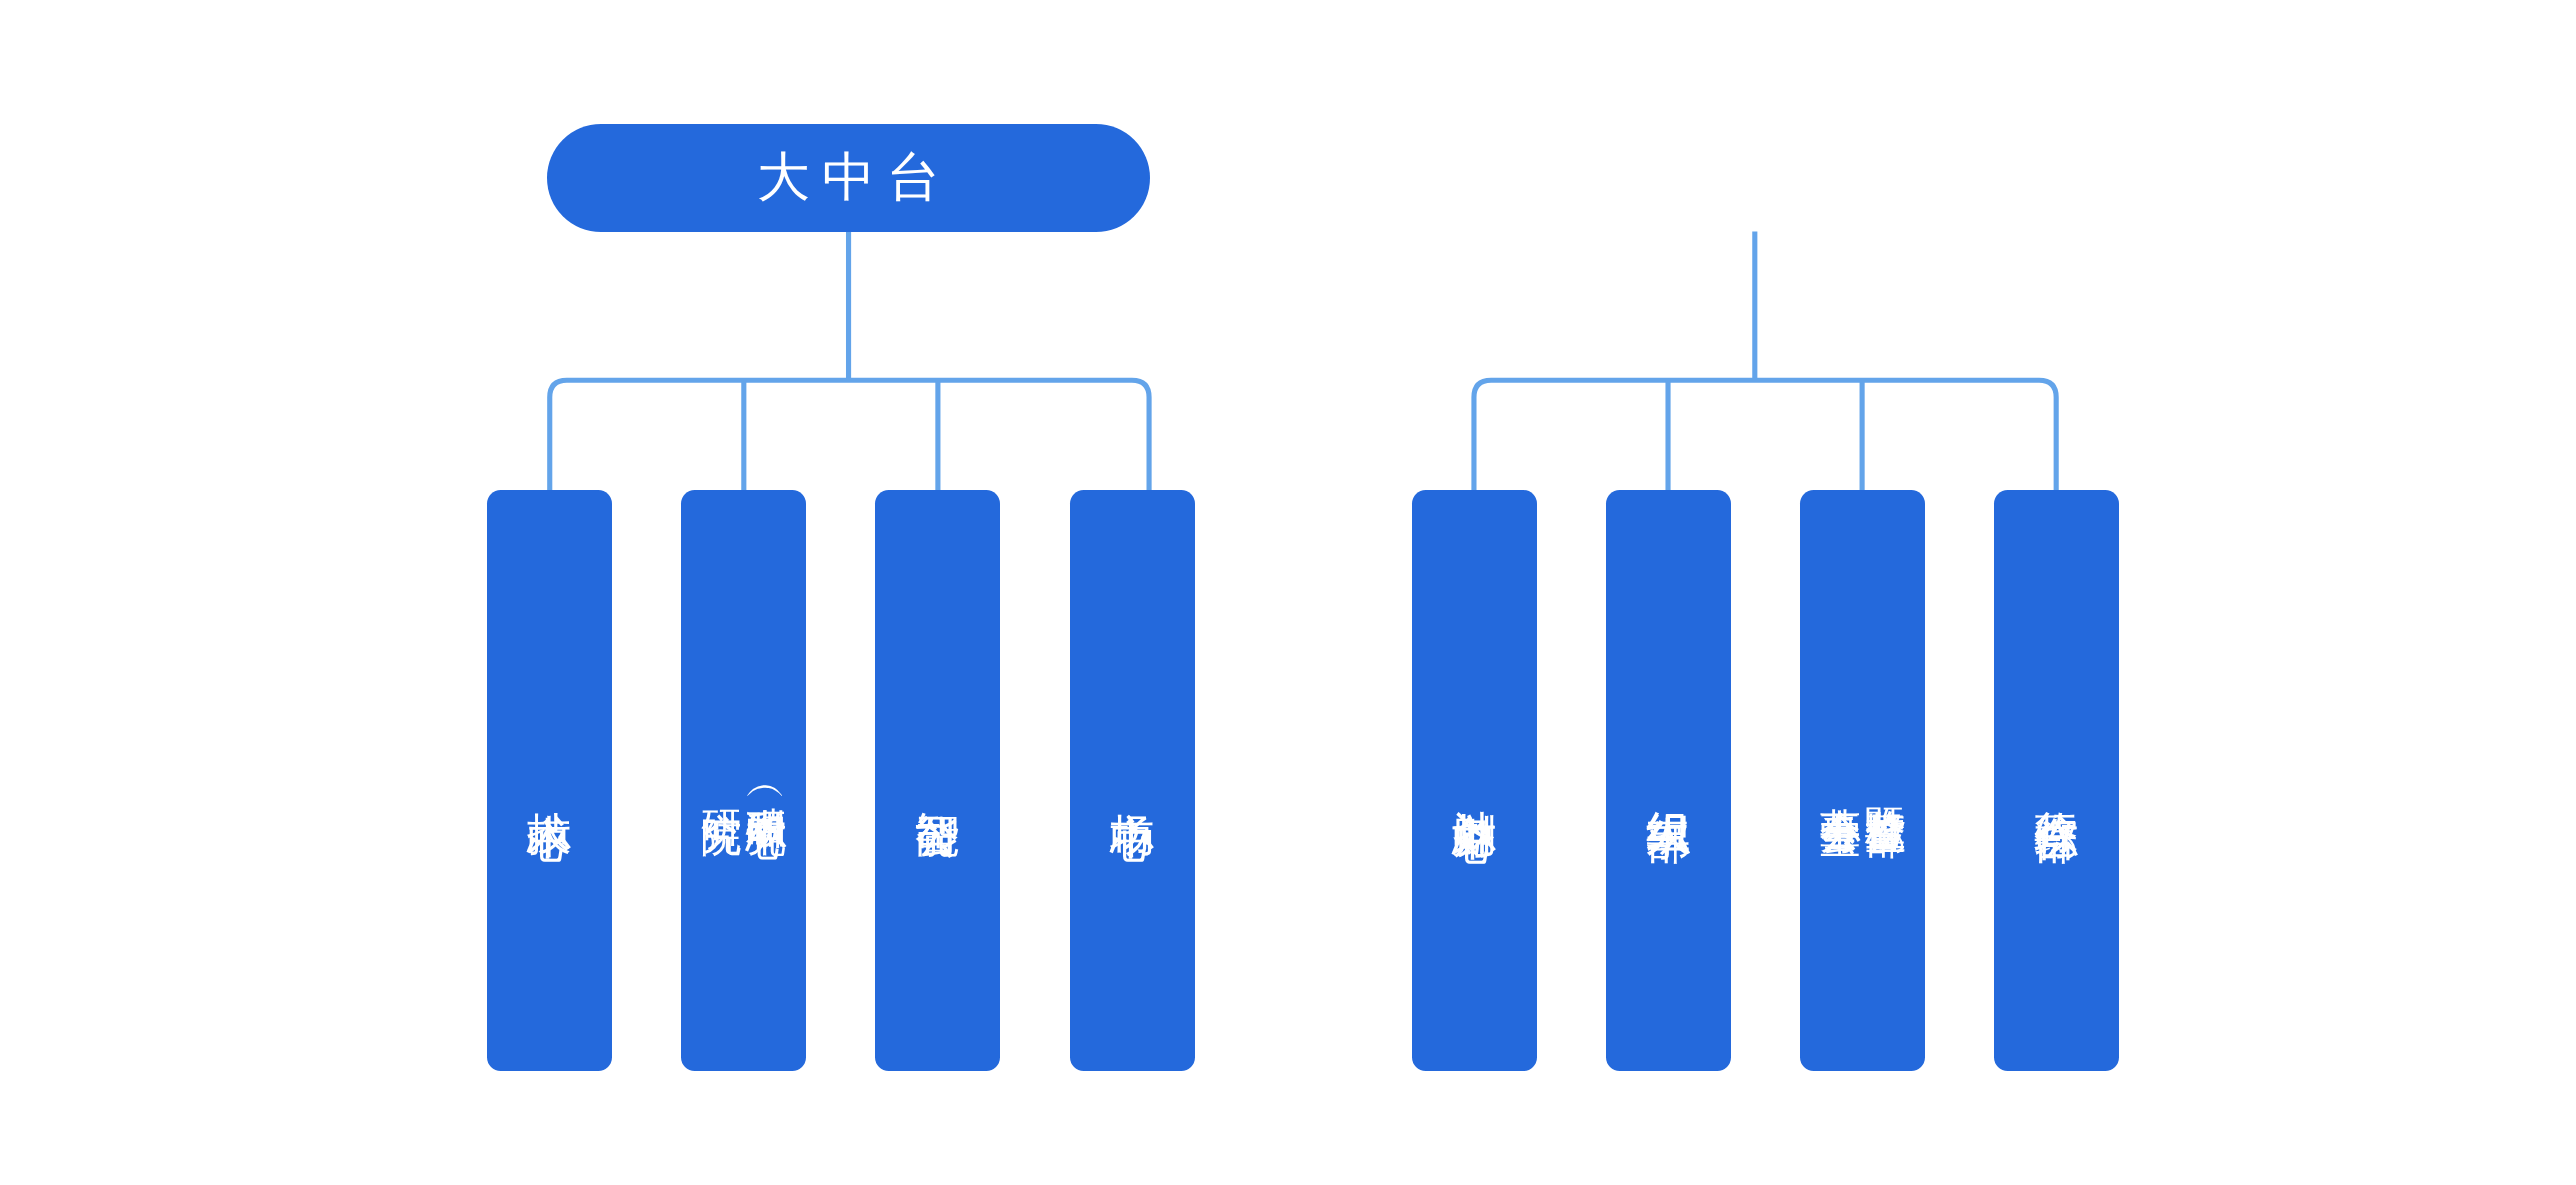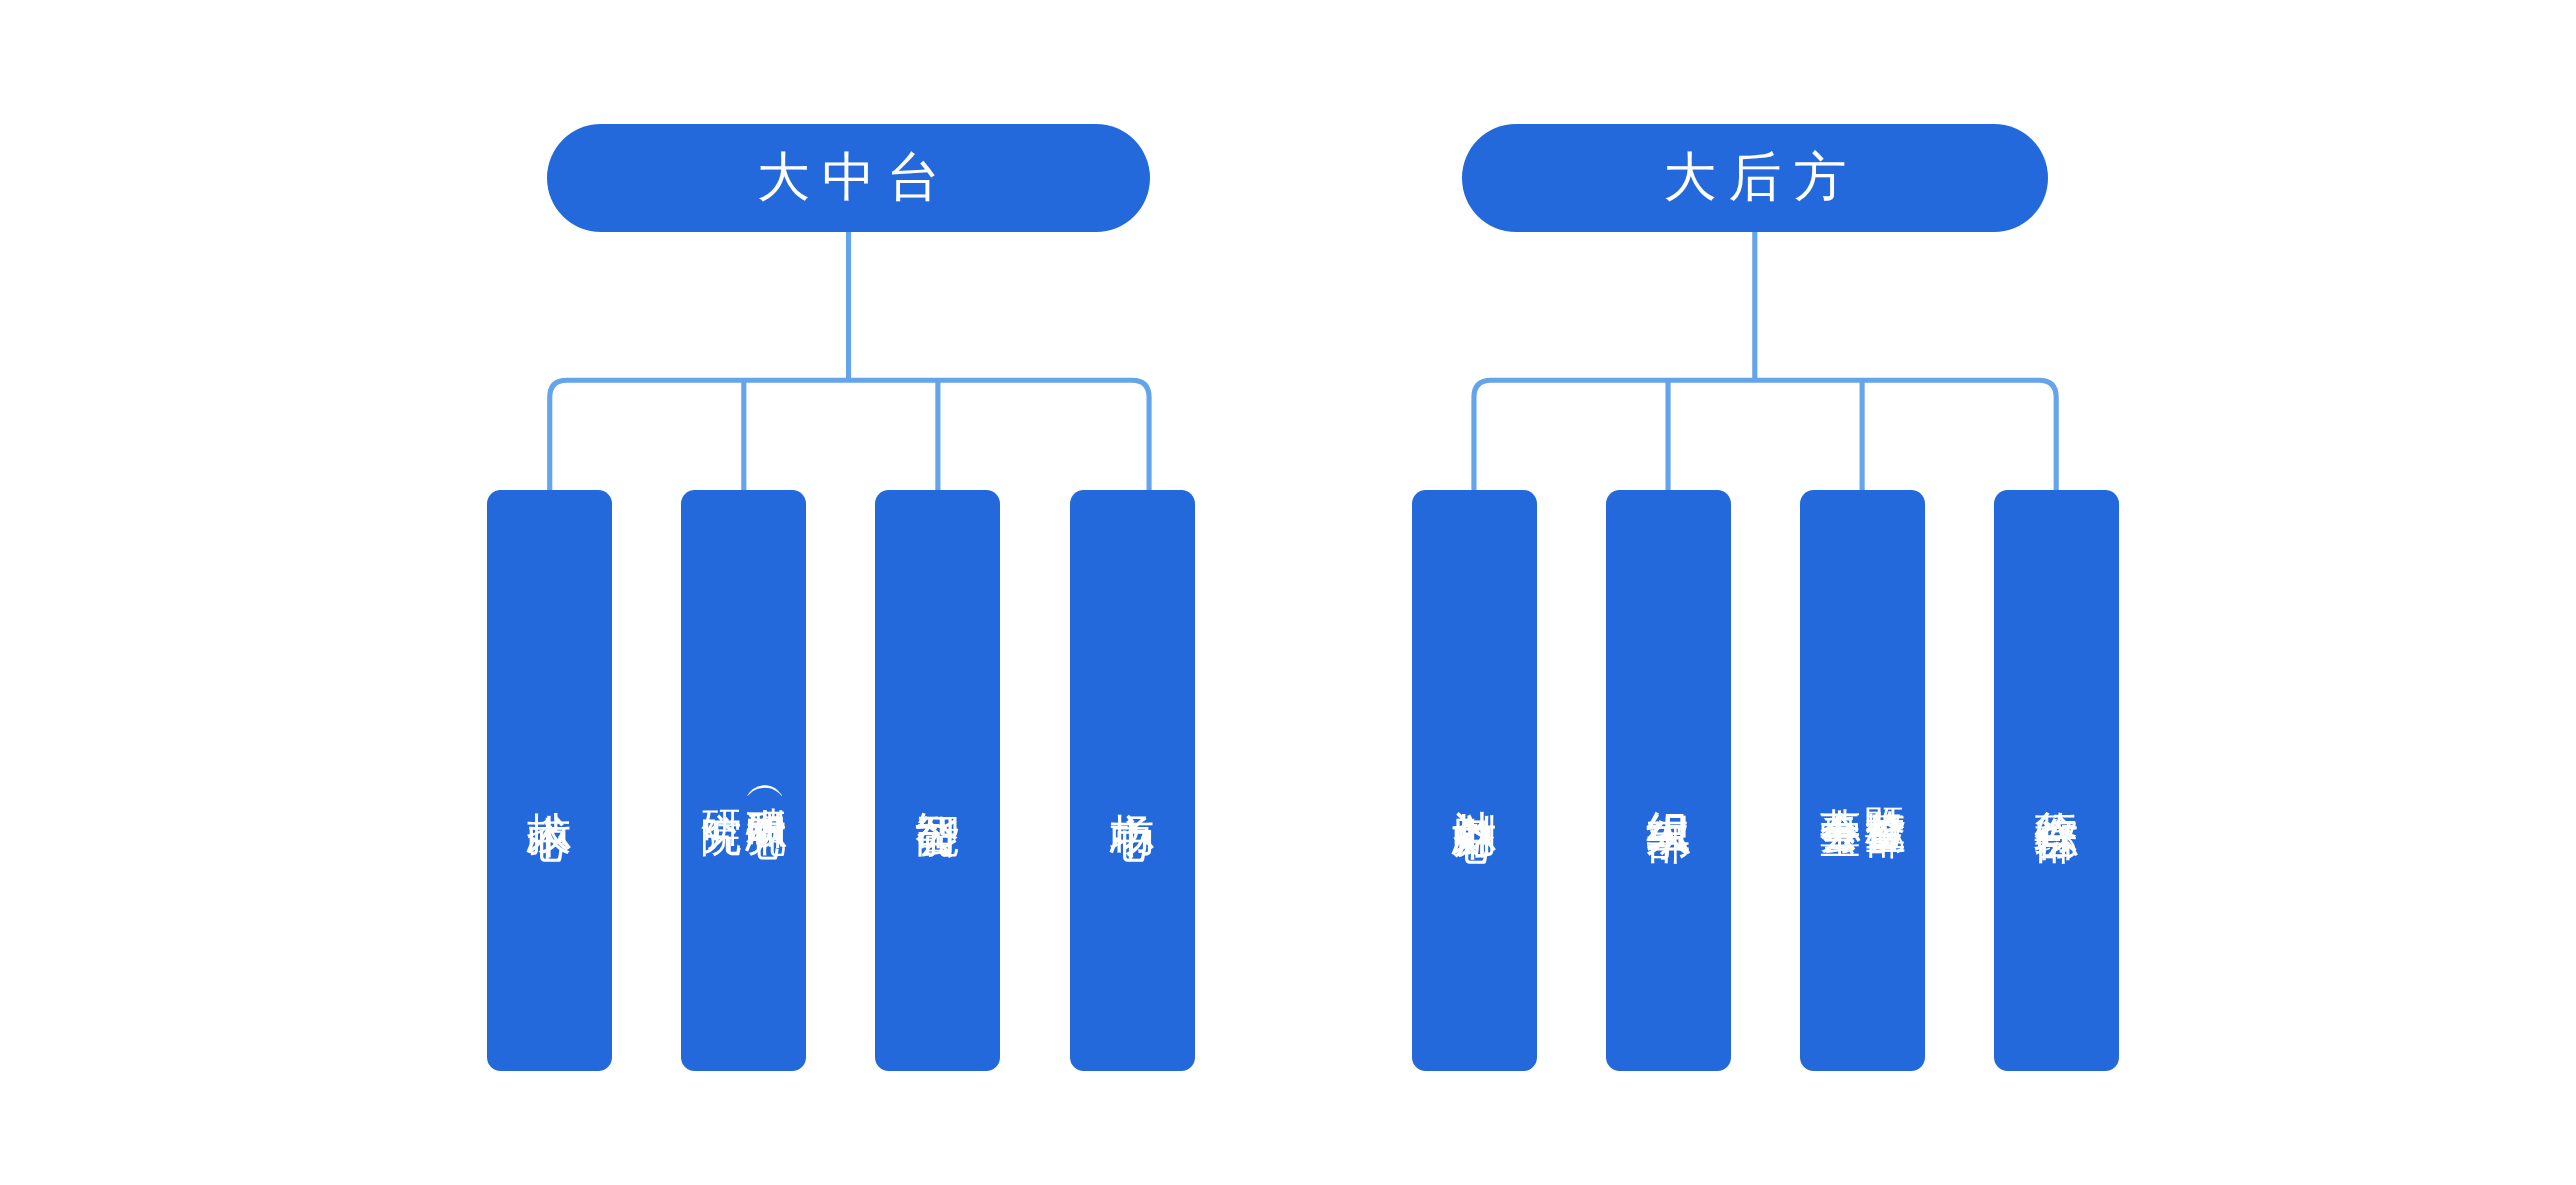--- a/index.html
+++ b/index.html
@@ -134,21 +134,20 @@
       <span class="leaf-text">智能公司</span>
     </div>
   </div>
 
   <div class="leaf-box" style="left:1070px; top:486px; width:125px; height:581px; background:#2469DC;">
     <div class="leaf-cols">
       <span class="leaf-text">市场中心</span>
     </div>
   </div>
 
-  <div class="root-pill" style="left:1462px; top:120px; width:586px; height:108px; background:#2469DC;">大后方</div>
 
   <div class="leaf-box" style="left:1412px; top:486px; width:125px; height:581px; background:#2469DC;">
     <div class="leaf-cols">
       <span class="leaf-text">计划财务中心</span>
     </div>
   </div>
 
   <div class="leaf-box" style="left:1606px; top:486px; width:125px; height:581px; background:#2469DC;">
     <div class="leaf-cols">
       <span class="leaf-text">组织人事部</span>

